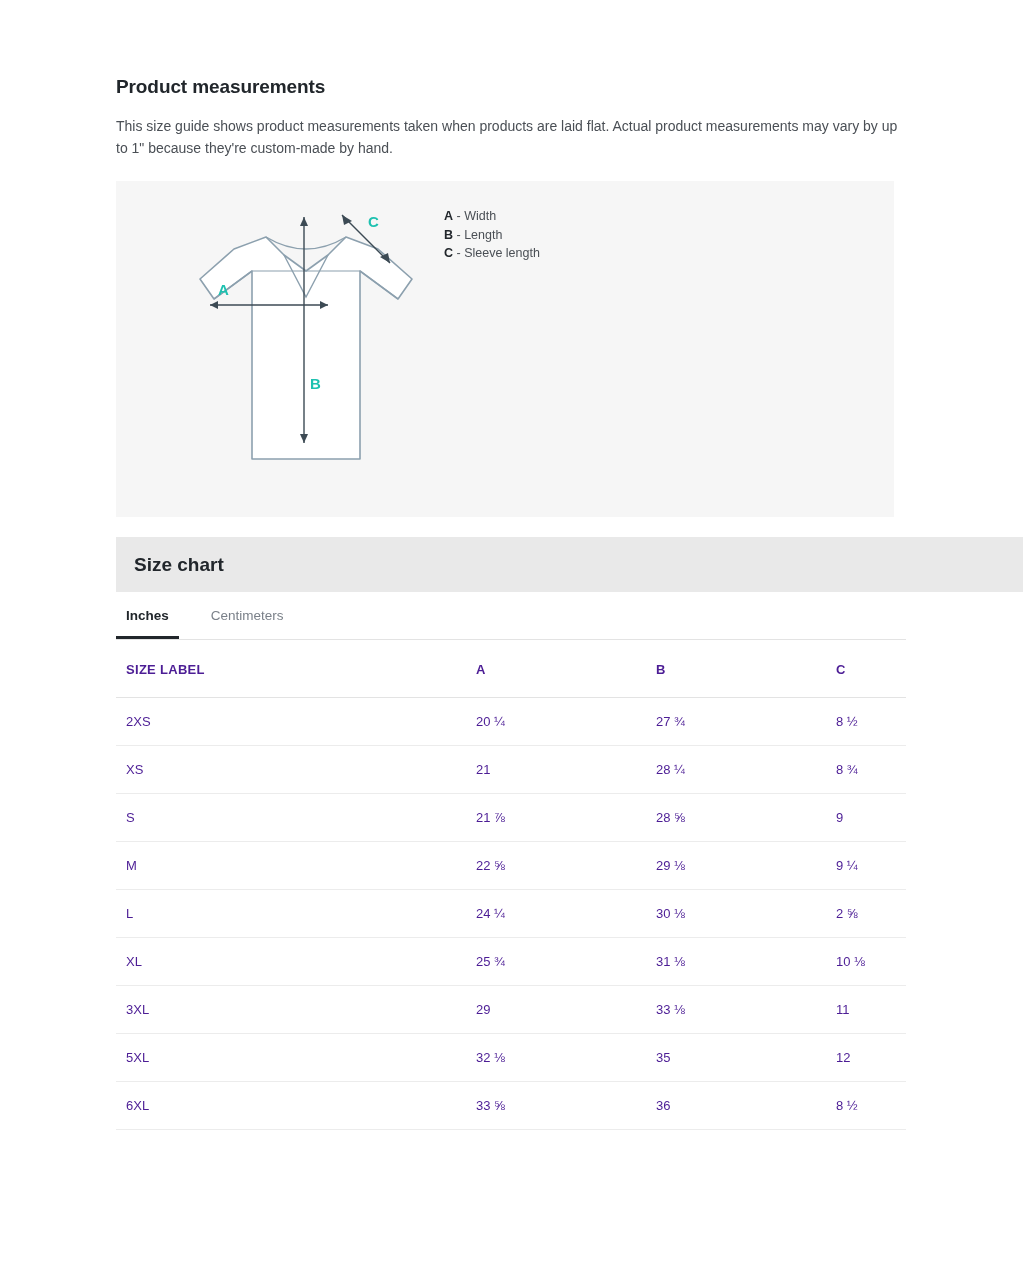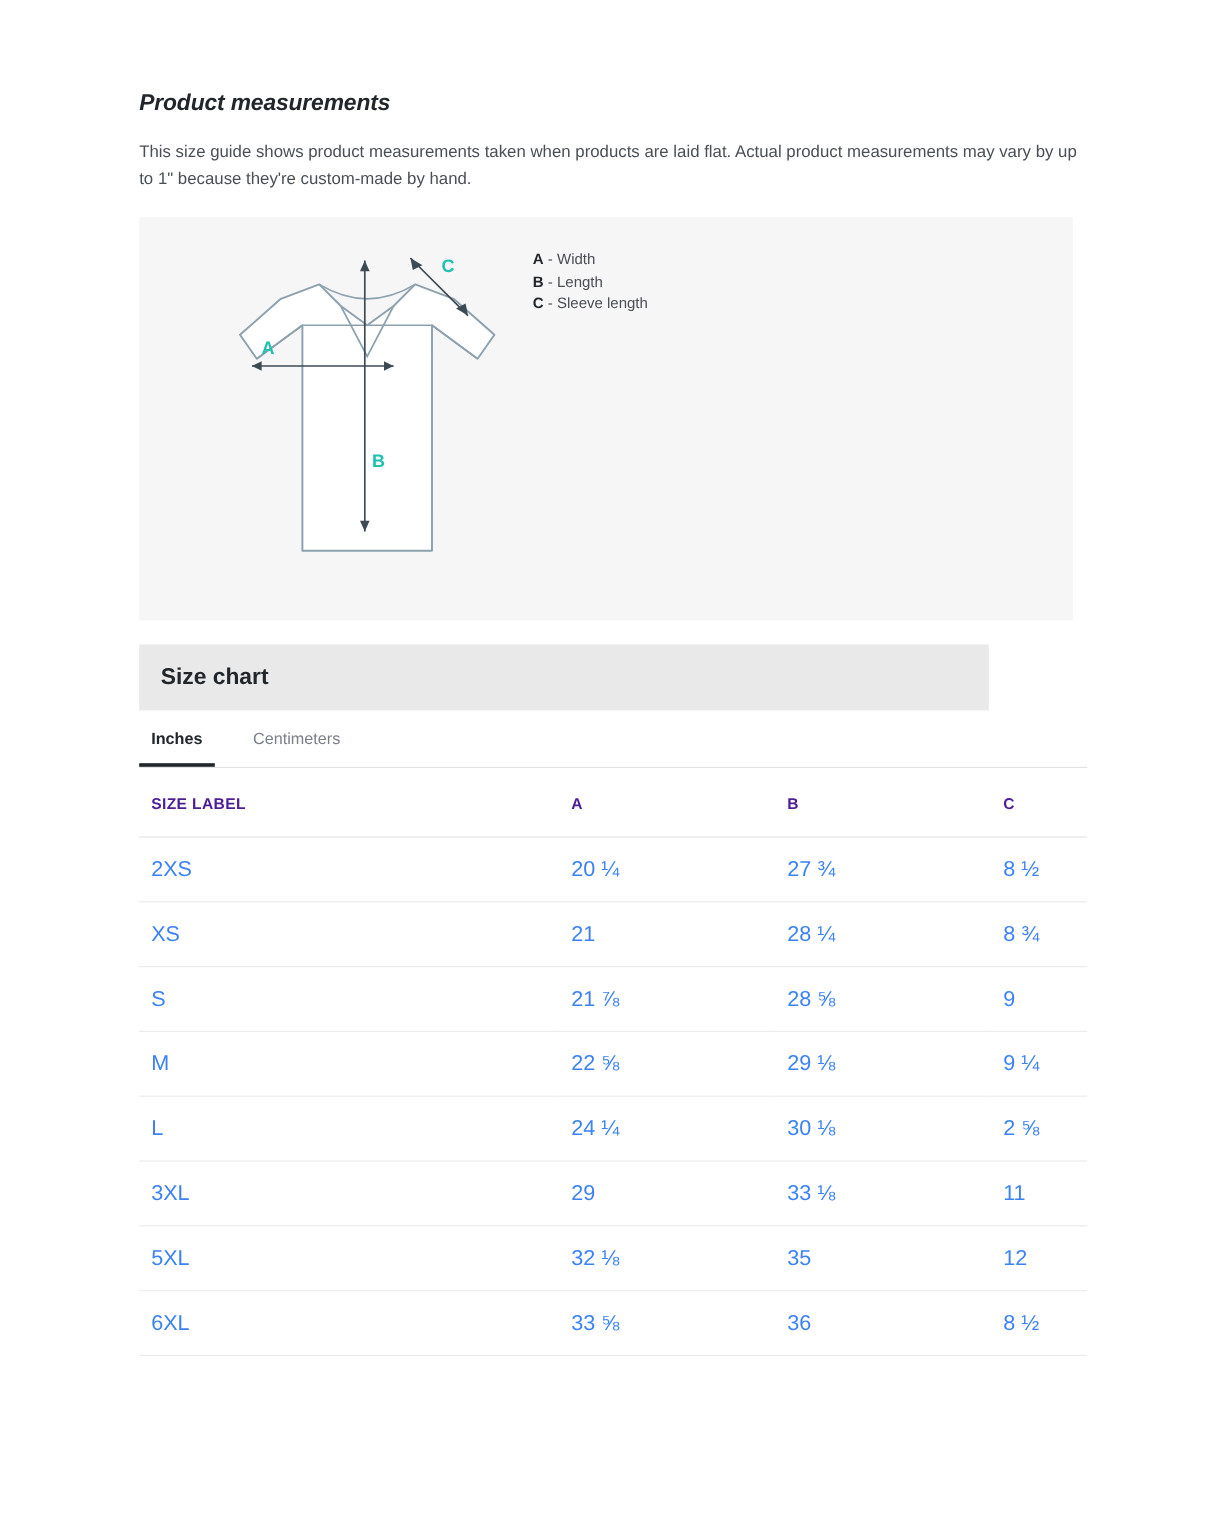--- a/index.html
+++ b/index.html
@@ -27,21 +27,20 @@
     width: 790px;
   }
 
   
   .section-title {
     font-size: 19px;
     font-weight: bold;
     color: #21262b;
     margin: 76px 0 0 0;
     letter-spacing: -0.1px;
-    font-style: italic;
   }
   .intro {
     font-size: 14px;
     line-height: 22px;
     color: #4a4f55;
     margin: 17px 0 0 0;
     width: 782px;
   }
 
   
@@ -66,21 +65,21 @@
     color: #4a4f55;
   }
   .legend .k {
     font-weight: bold;
     color: #21262b;
   }
 
   
   .chart-bar {
     margin-top: 20px;
-    width: 708px;
+    width: 907px;
     height: 55px;
     background: #e9e9e9;
     display: flex;
     align-items: center;
   }
   .chart-bar h2 {
     margin: 0 0 0 18px;
     font-size: 19px;
     font-weight: bold;
     color: #21262b;
@@ -118,22 +117,22 @@
   table.size-table th {
     text-align: left;
     font-size: 13px;
     font-weight: bold;
     color: #4c1d95;
     letter-spacing: 0.3px;
     padding: 22px 0 20px 10px;
     border-bottom: 1px solid #e3e3e3;
   }
   table.size-table td {
-    font-size: 18px;
-    color: #3b82f6;
+    font-size: 13px;
+    color: #4c1d95;
     padding: 16px 0 16px 10px;
     border-bottom: 1px solid #ececec;
   }
   table.size-table col.c-label { width: 350px; }
   table.size-table col.c-a { width: 180px; }
   table.size-table col.c-b { width: 180px; }
   table.size-table col.c-c { width: 80px; }
 </style>
 </head>
 <body>
@@ -239,20 +238,26 @@
           <td>29 ⅛</td>
           <td>9 ¼</td>
         </tr>
         <tr>
           <td>L</td>
           <td>24 ¼</td>
           <td>30 ⅛</td>
           <td>2 ⅝</td>
         </tr>
         <tr>
+          <td>XL</td>
+          <td>25 ¾</td>
+          <td>31 ⅛</td>
+          <td>10 ⅛</td>
+        </tr>
+        <tr>
           <td>3XL</td>
           <td>29</td>
           <td>33 ⅛</td>
           <td>11</td>
         </tr>
         <tr>
           <td>5XL</td>
           <td>32 ⅛</td>
           <td>35</td>
           <td>12</td>

